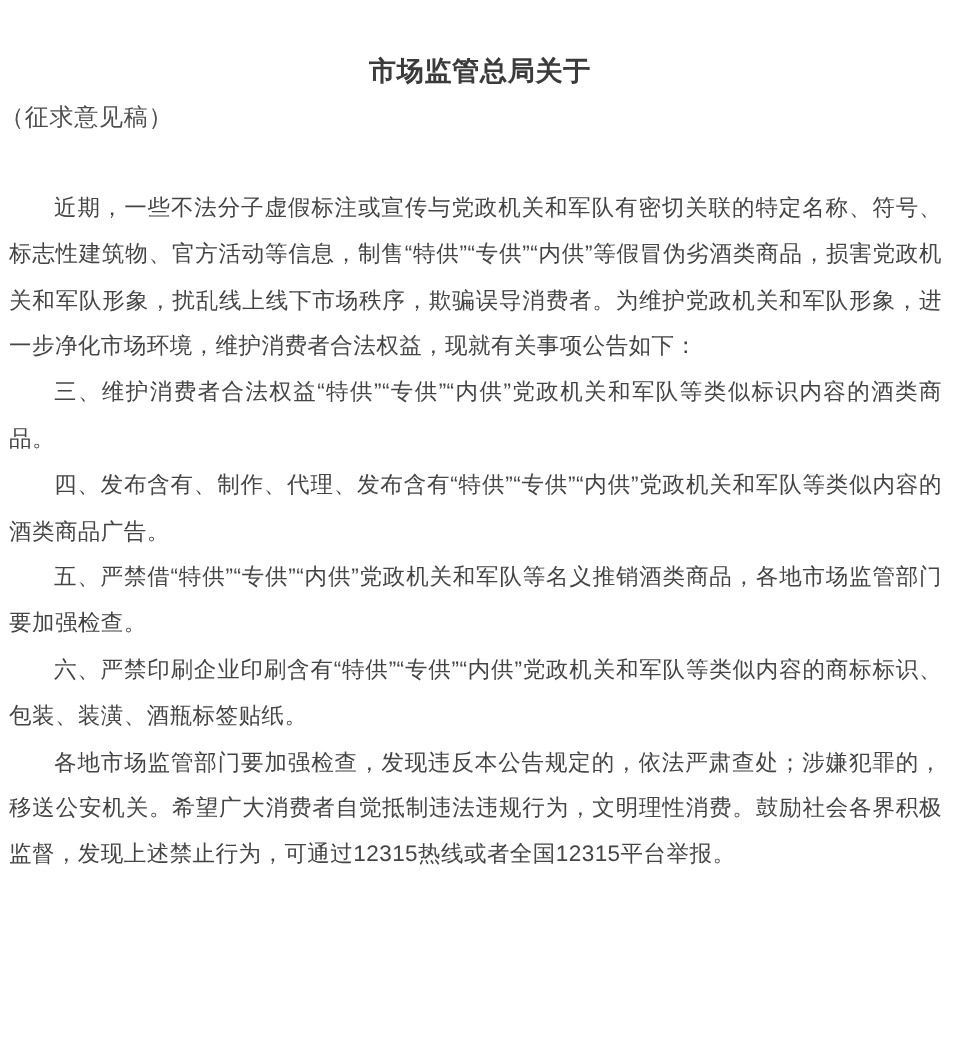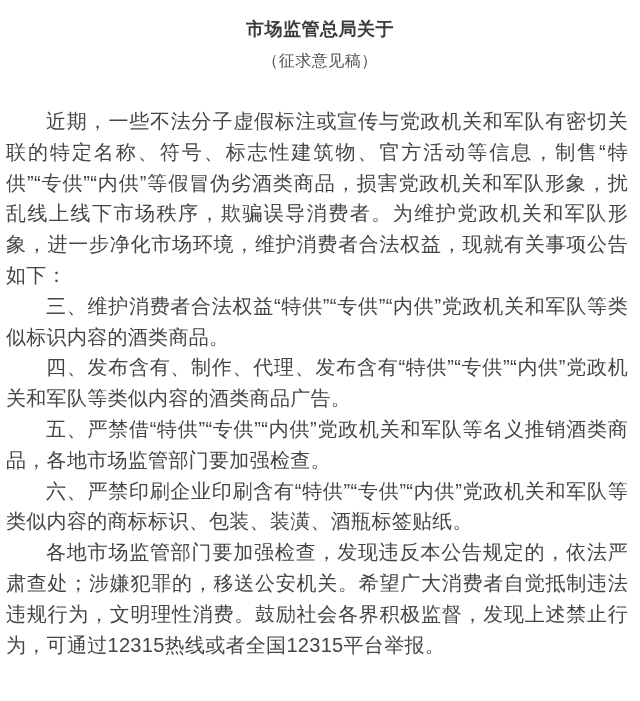--- a/index.html
+++ b/index.html
@@ -10,46 +10,45 @@
   body {
     width: 640px;
     height: 701px;
     overflow: hidden;
     font-family: "Liberation Sans", "DejaVu Sans", sans-serif;
   }
   .page {
     box-sizing: border-box;
     width: 640px;
     height: 701px;
-    padding-top: 14px;
+    padding-top: 32px;
     background: #ffffff;
   }
   .title-line {
     text-align: center;
     font-size: 18px;
     font-weight: bold;
     line-height: 31px;
     color: #3b3b3b;
     letter-spacing: 0.5px;
   }
   .subtitle-line {
-    text-align: center;
     font-size: 16px;
     font-weight: normal;
     line-height: 31px;
     color: #4f4f4f;
     letter-spacing: 0.5px;
   }
   .content {
     margin-top: 30px;
     padding: 0 12px 0 6px;
   }
   .content p {
     margin: 0;
-    font-size: 20px;
+    font-size: 15px;
     line-height: 30.8px;
     color: #454545;
     text-indent: 2em;
     text-align: justify;
     letter-spacing: 0.3px;
   }
 </style>
 </head>
 <body>
 

